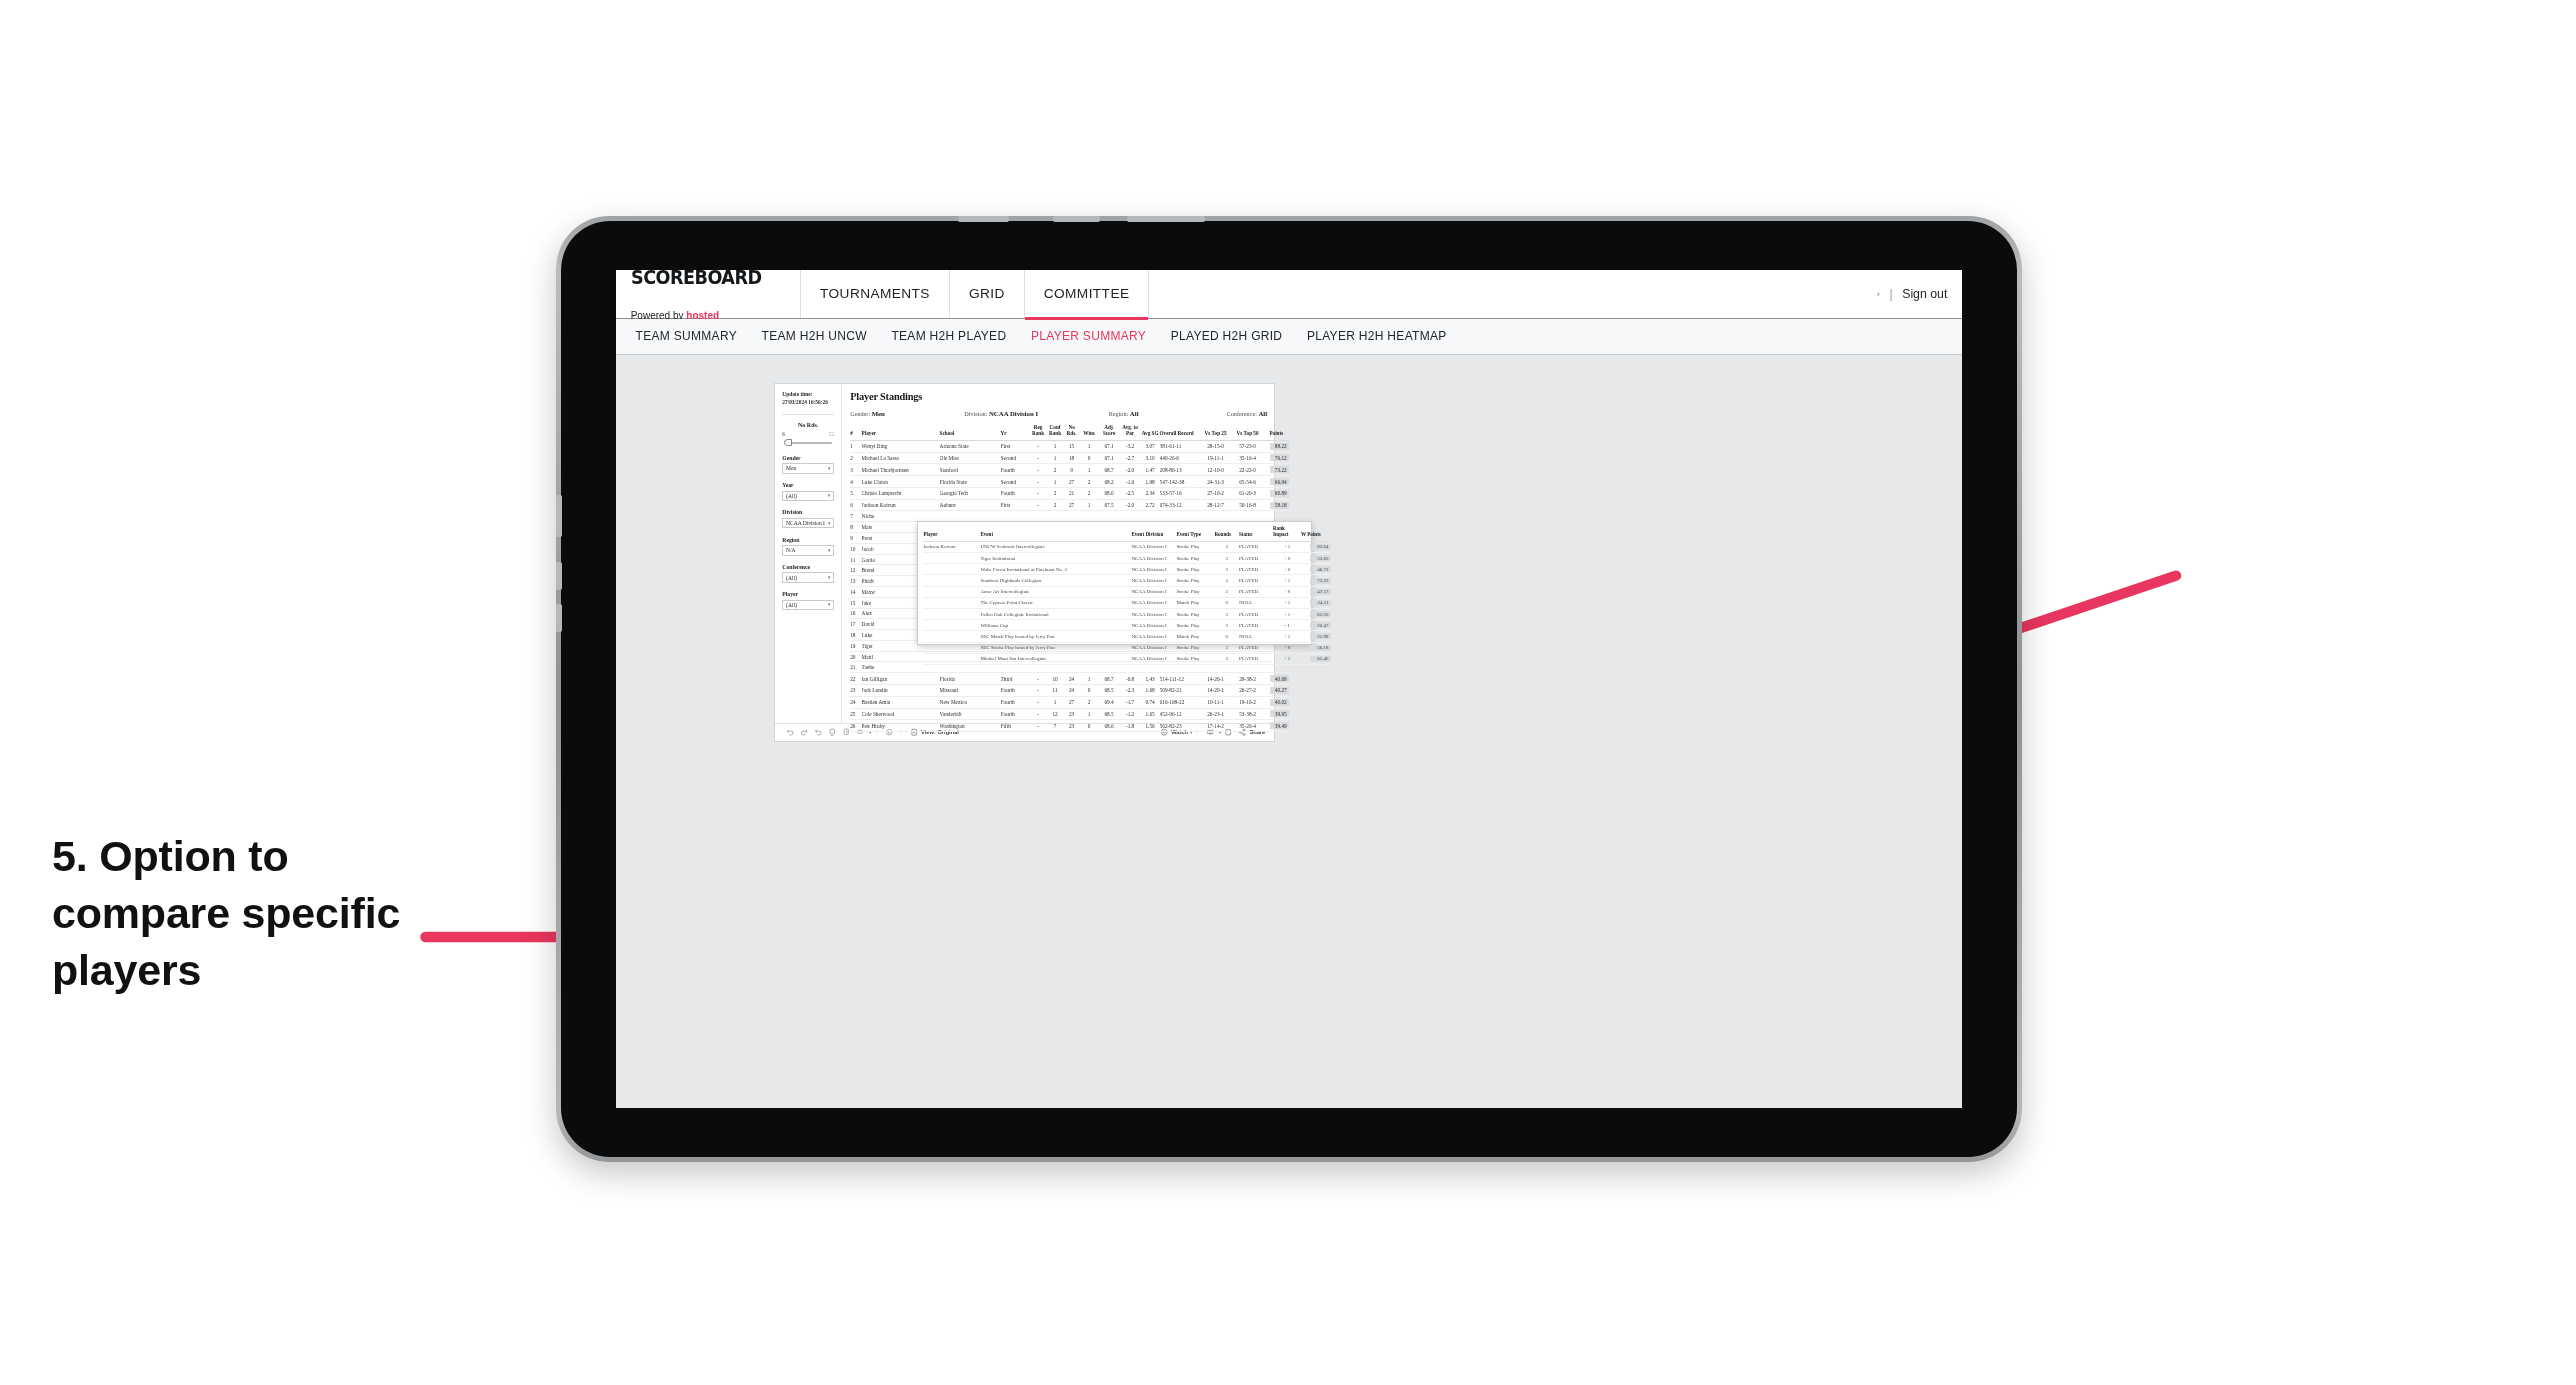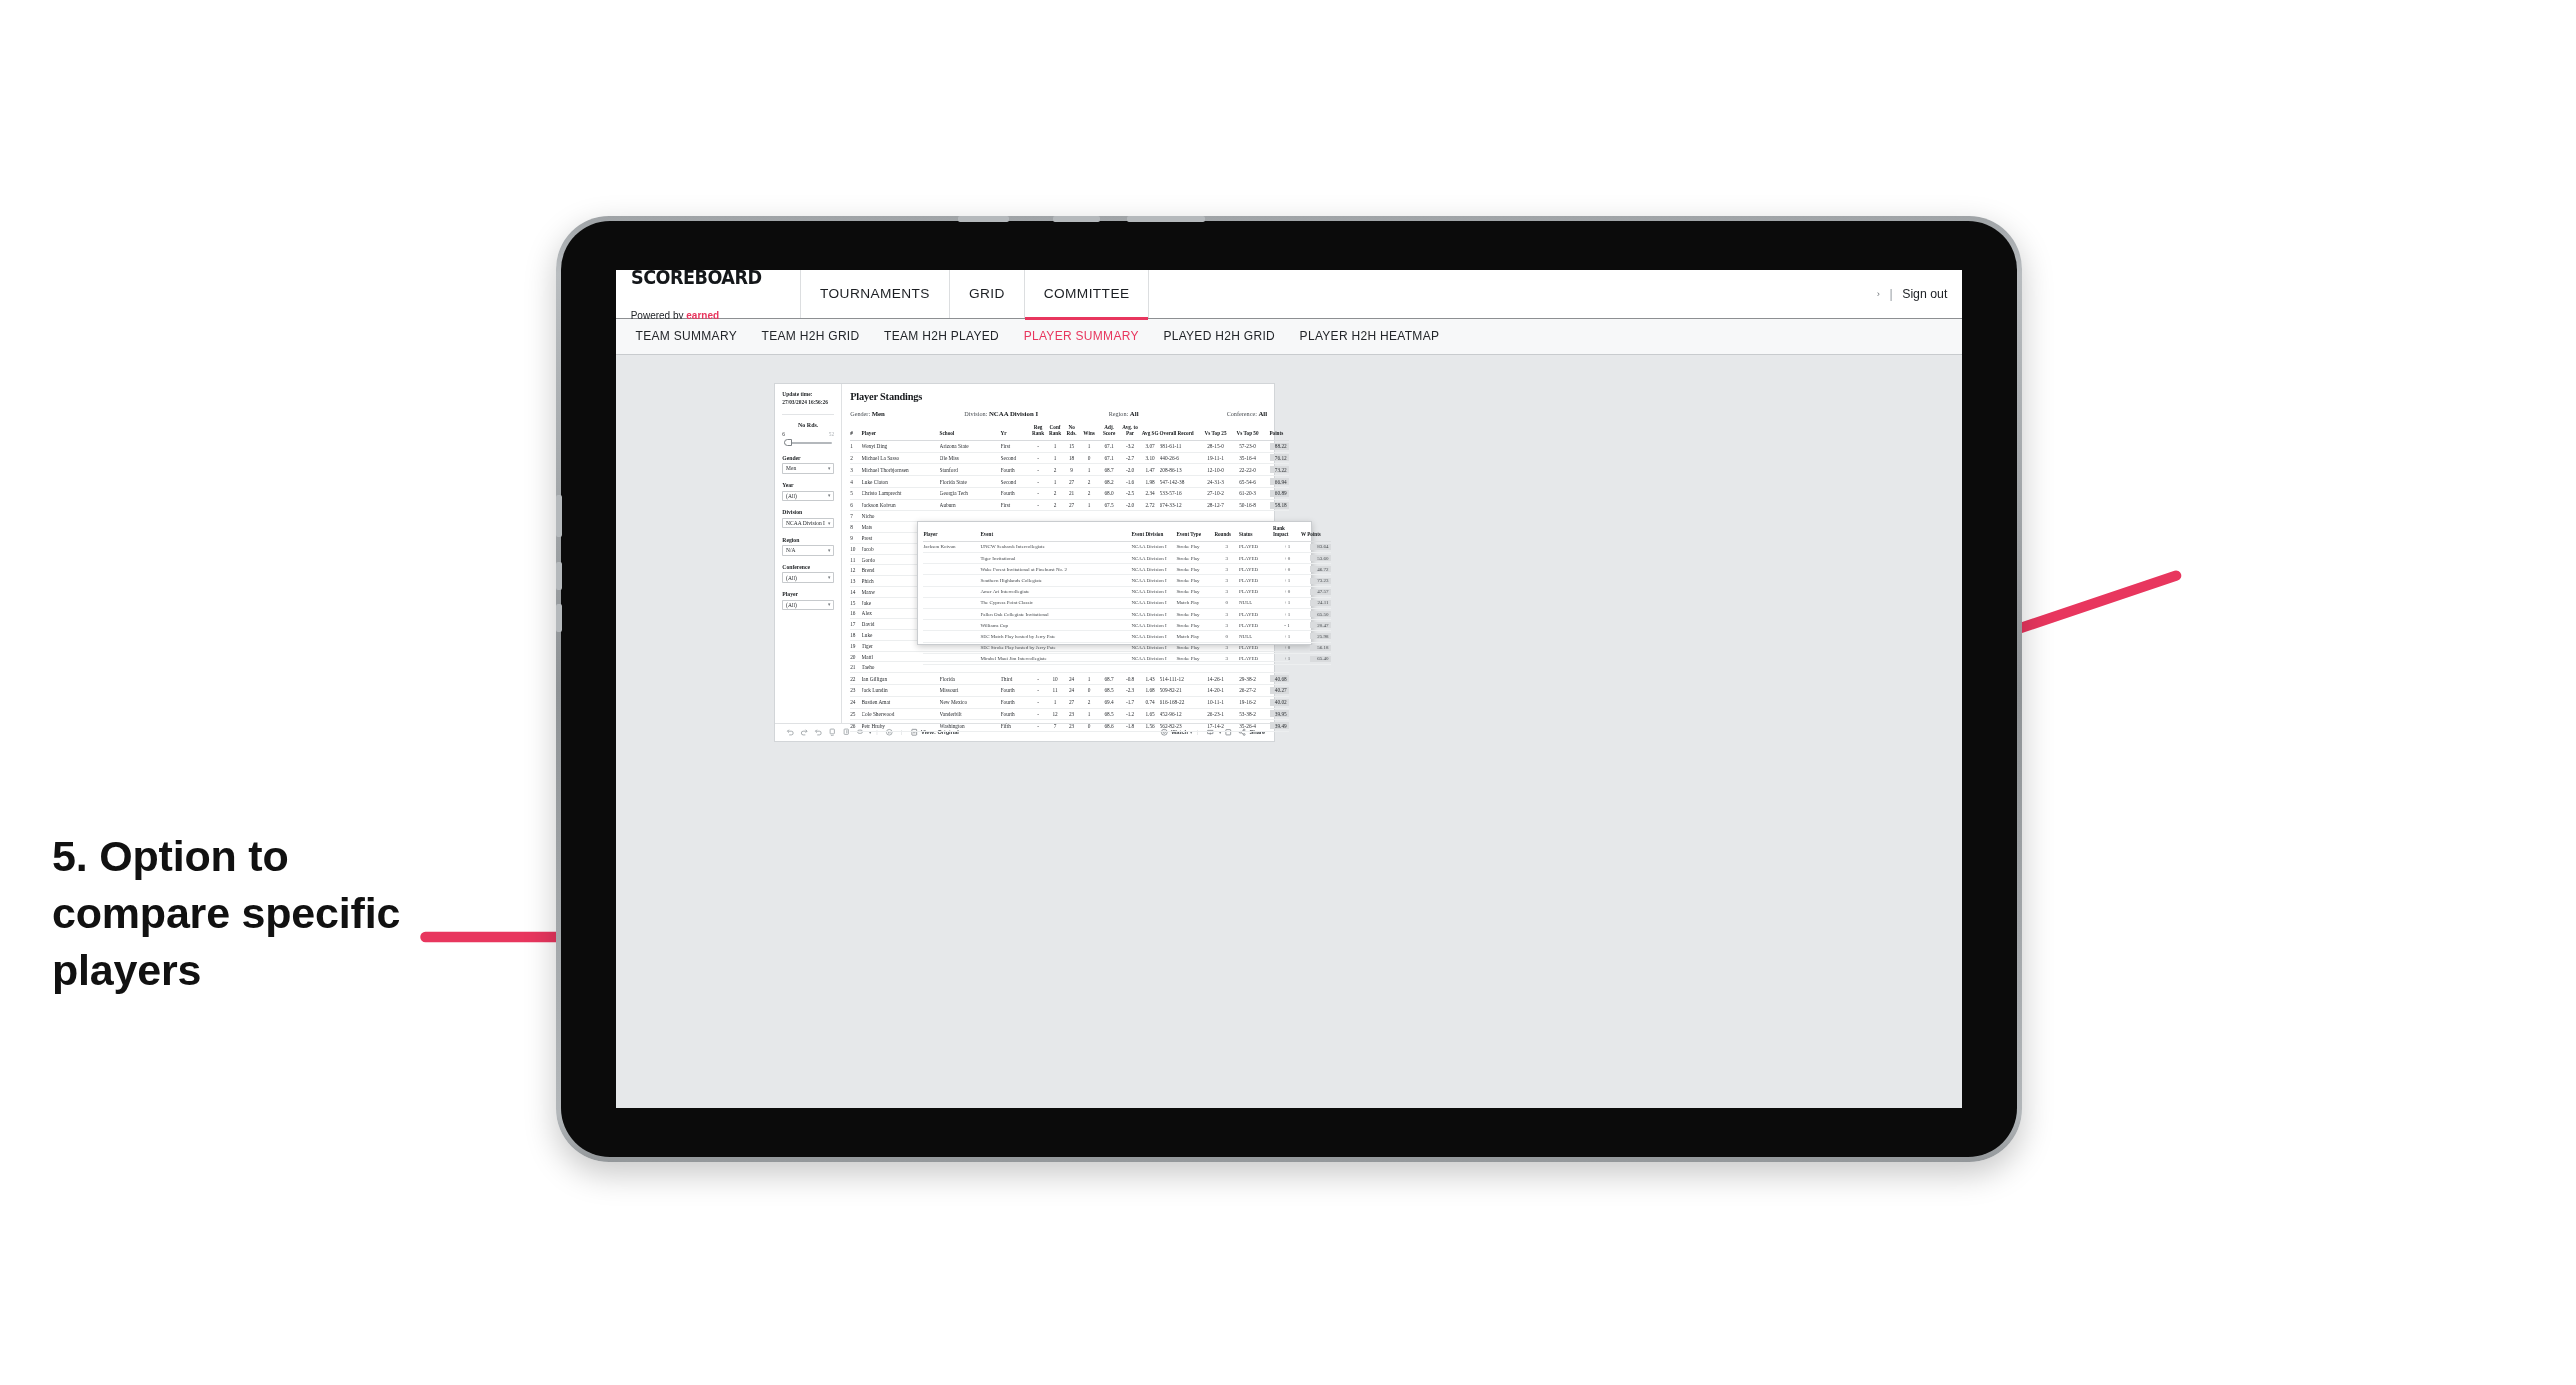--- a/index.html
+++ b/index.html
@@ -257,21 +257,21 @@
       <div class="bezel-btn" id="btn-left-2"></div>
       <div class="bezel-btn" id="btn-left-3"></div>
 
       <div id="screen">
 
         <div id="topnav">
           <div id="brand">
             <div id="brand-title">SCOREBOARD</div>
             <div id="brand-sub">
               <span>Powered by</span>
-              <span class="clippd">earned</span>
+              <span class="clippd">hosted</span>
             </div>
           </div>
           <div class="topnav-item">
             <span>TOURNAMENTS</span>
           </div>
           <div class="topnav-item">
             <span>GRID</span>
           </div>
           <div class="topnav-item active">
             <span>COMMITTEE</span>
@@ -279,21 +279,21 @@
           <div id="topnav-spacer"></div>
           <div id="topnav-right">
             <span class="tn-caret">›</span>
             <span class="tn-sep">|</span>
             <span>Sign out</span>
           </div>
         </div>
 
         <div id="subnav">
           <div class="subnav-item">TEAM SUMMARY</div>
-          <div class="subnav-item">TEAM H2H GRID</div>
+          <div class="subnav-item">TEAM H2H UNCW</div>
           <div class="subnav-item">TEAM H2H PLAYED</div>
           <div class="subnav-item active">PLAYER SUMMARY</div>
           <div class="subnav-item">PLAYED H2H GRID</div>
           <div class="subnav-item">PLAYER H2H HEATMAP</div>
         </div>
 
         <div id="work">
 
           <div id="dashboard">
             <div id="dash-body">

